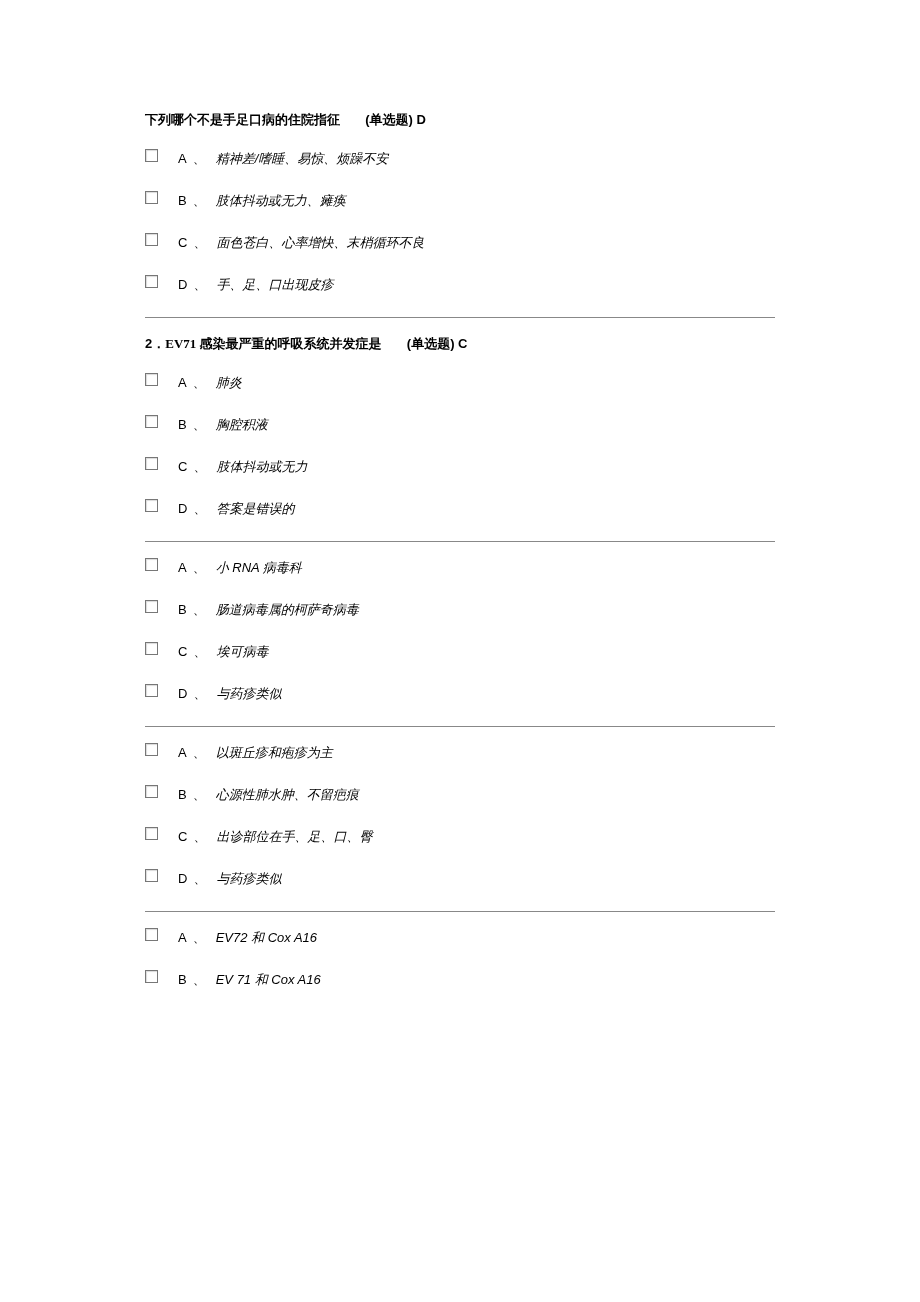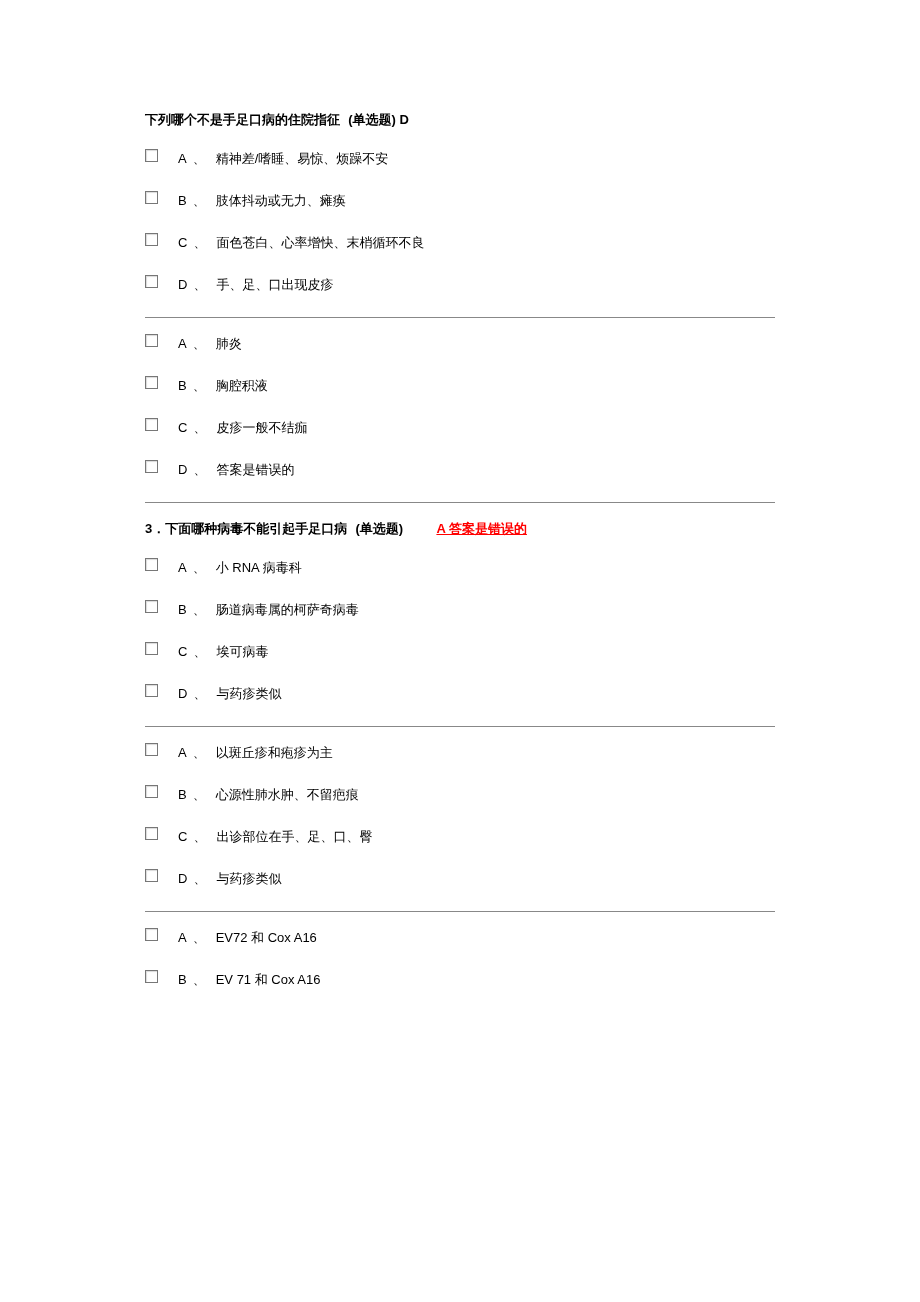--- a/index.html
+++ b/index.html
@@ -21,21 +21,21 @@
     font-weight: bold;
     margin-bottom: 18px;
     line-height: 1.6;
   }
   .qt-main {
     font-family: "SimSun", "宋体", serif;
     margin-top: 24px;
   }
   .qt-type {
     font-family: Arial, "SimSun", sans-serif;
-    margin-left: 5px;
+    margin-left: 22px;
   }
   .qt-ans {
     font-family: Arial, sans-serif;
     font-weight: bold;
   }
   .qt-note {
     color: #ff0000;
     font-family: "SimSun", Arial, sans-serif;
     text-decoration: underline;
     font-weight: bold;
@@ -63,20 +63,21 @@
     margin-right: 6px;
   }
   .opt-sep {
     font-family: "SimSun", serif;
     font-size: 13px;
     margin-right: 10px;
   }
   .opt-text {
     font-family: "SimSun", Arial, serif;
     font-size: 13px;
+    font-style: italic;
   }
   .divider {
     border: none;
     border-top: 1px solid #888;
     margin: 6px 0 16px 0;
   }
   .q-num {
     font-family: Arial, sans-serif;
   }
 </style>
@@ -111,53 +112,52 @@
     <div class="option-row">
       <div class="checkbox"></div>
       <span class="opt-letter">D</span>
       <span class="opt-sep">、</span>
       <span class="opt-text">手、足、口出现皮疹</span>
     </div>
   </div>
   <hr class="divider">
 
   <div class="question-block">
+    <div class="question-title">
+      <span class="q-num">2．</span><span class="qt-main">EV71 感染最严重的呼吸系统并发症是</span>
+      <span class="qt-type">(单选题)</span><span class="qt-ans"> C</span>
+    </div>
     <div class="option-row">
       <div class="checkbox"></div>
       <span class="opt-letter">A</span>
       <span class="opt-sep">、</span>
       <span class="opt-text">肺炎</span>
     </div>
     <div class="option-row">
       <div class="checkbox"></div>
       <span class="opt-letter">B</span>
       <span class="opt-sep">、</span>
       <span class="opt-text">胸腔积液</span>
     </div>
     <div class="option-row">
       <div class="checkbox"></div>
       <span class="opt-letter">C</span>
       <span class="opt-sep">、</span>
-      <span class="opt-text">皮疹一般不结痂</span>
+      <span class="opt-text">肢体抖动或无力</span>
     </div>
     <div class="option-row">
       <div class="checkbox"></div>
       <span class="opt-letter">D</span>
       <span class="opt-sep">、</span>
       <span class="opt-text">答案是错误的</span>
     </div>
   </div>
   <hr class="divider">
 
   <div class="question-block">
-    <div class="question-title">
-      <span class="q-num">3．</span><span class="qt-main">下面哪种病毒不能引起手足口病</span>
-      <span class="qt-type">(单选题)</span>
-      <span class="qt-note">A 答案是错误的</span>
-    </div>
     <div class="option-row">
       <div class="checkbox"></div>
       <span class="opt-letter">A</span>
       <span class="opt-sep">、</span>
       <span class="opt-text">小 RNA 病毒科</span>
     </div>
     <div class="option-row">
       <div class="checkbox"></div>
       <span class="opt-letter">B</span>
       <span class="opt-sep">、</span>

